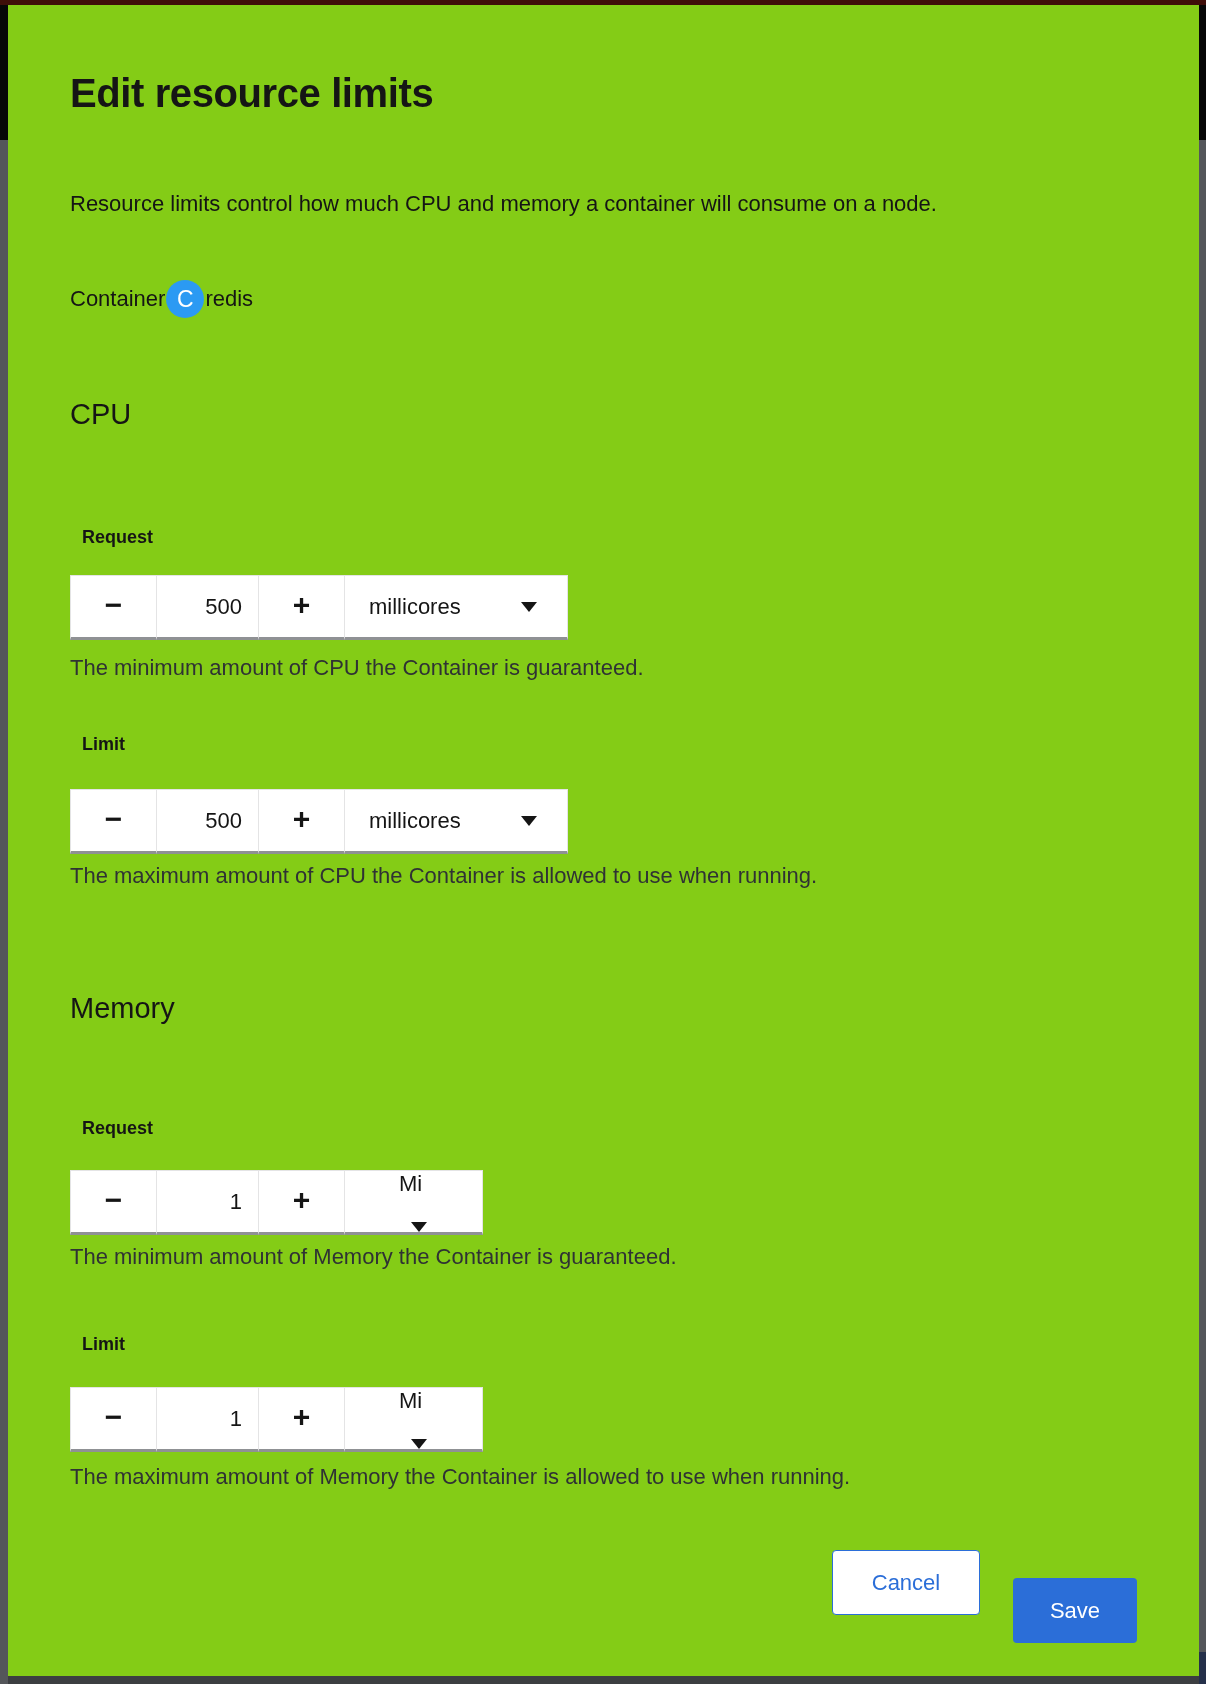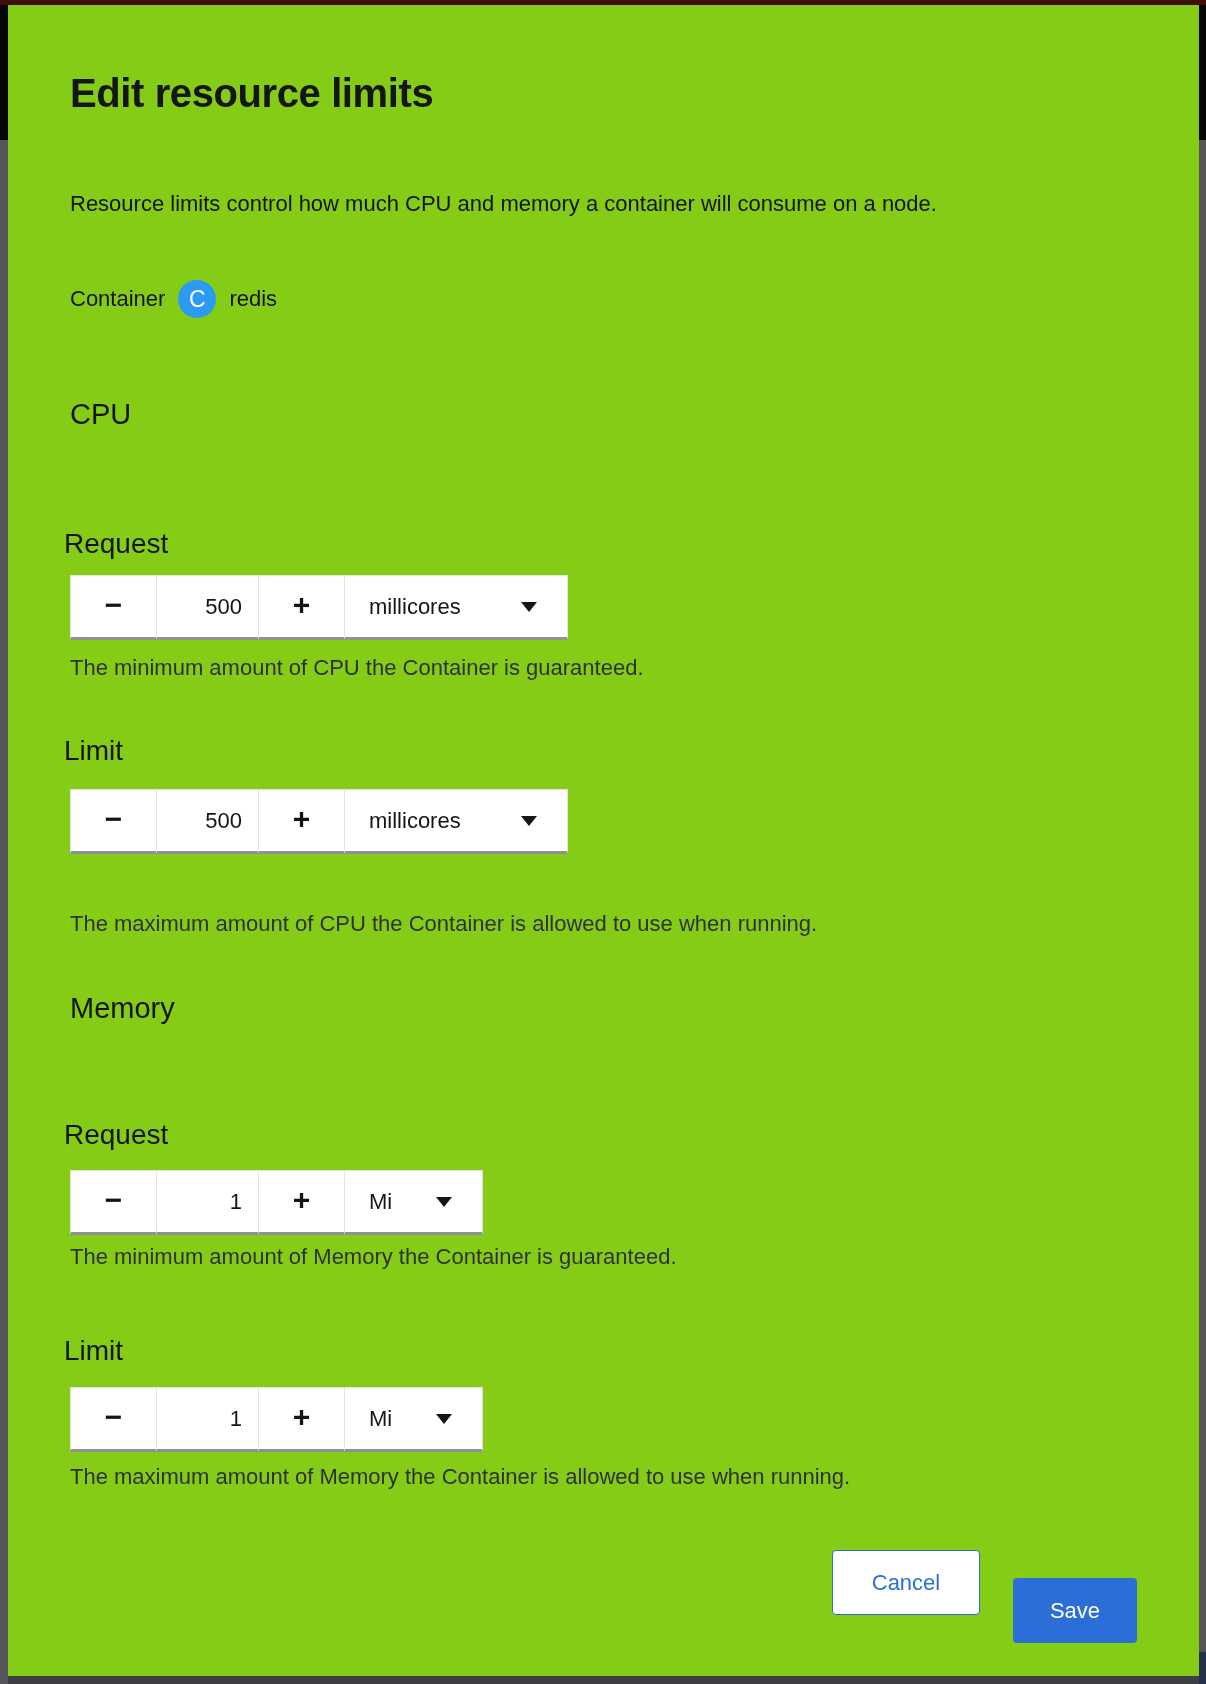--- a/index.html
+++ b/index.html
@@ -14,42 +14,42 @@
   .strip-left-gray { left:0; top:140px; width:8px; height:1544px; background:#54565a; }
   .strip-right-black { left:1199px; top:5px; width:7px; height:135px; background:#070707; }
   .strip-right-gray { left:1199px; top:140px; width:7px; height:1512px; background:#54565a; }
   .strip-right-navy { left:1199px; top:1652px; width:7px; height:32px; background:#25304a; }
   .strip-bottom { left:8px; top:1676px; width:1191px; height:8px; background:#3c3e41; }
 
   .abs { position:absolute; }
   .title { left:70px; top:70px; font-size:40px; font-weight:700; letter-spacing:-0.4px; line-height:1.15; }
   .desc { left:70px; top:190px; font-size:22px; line-height:1.3; }
 
-  .container-row { left:70px; top:280px; height:38px; display:flex; align-items:center; gap:13px; font-size:22px; }
+  .container-row { left:70px; top:280px; height:38px; display:flex; align-items:center; gap:1px; font-size:22px; }
   .badge { width:38px; height:38px; border-radius:50%; background:#2b9af3; color:#fff;
            display:flex; align-items:center; justify-content:center; font-size:23px; line-height:1; }
 
   .section-heading { left:70px; font-size:29px; font-weight:400; line-height:1.2; }
-  .field-label { left:64px; font-size:28px; font-weight:400; line-height:1.3; }
+  .field-label { left:82px; font-size:18px; font-weight:700; line-height:1.3; }
   .help-text { left:70px; font-size:22px; color:#2f3234; line-height:1.3; }
 
   .num-row { left:70px; display:flex; align-items:flex-start; }
   .cell { height:65px; background:#fff; border:1px solid #e4e4e5; border-bottom:3px solid #8f9194; }
   .cell + .cell { margin-left:-1px; }
   .stepper-btn { width:87px; display:flex; align-items:center; justify-content:center;
                  font-family:"Liberation Sans", sans-serif; font-size:30px; font-weight:700;
                  color:#151515; cursor:pointer; padding-bottom:4px; }
   .value-cell { width:103px;padding-left:48px; }
   .value-cell input { width:100%; height:100%; border:none; outline:none; background:transparent;
                       font-family:"Liberation Sans", sans-serif; font-size:22px; color:#151515;
                       text-align:right; padding-right:16px; }
   .unit-select { margin-left:41px; display:flex; align-items:center; justify-content:space-between;
                  padding:0 30px 0 24px; font-size:22px; cursor:pointer; }
   .unit-millicores { width:224px; }
-  .unit-mi { width:139px; }
+  .unit-mi { width:139px;flex-direction:column; }
   .caret { width:0; height:0; border-left:8px solid transparent; border-right:8px solid transparent;
            border-top:10px solid #151515; margin-left:16px; }
 
   .btn { position:absolute; top:1550px; height:65px; border-radius:4px; font-family:"Liberation Sans", sans-serif;
          font-size:22px; display:flex; align-items:center; justify-content:center; cursor:pointer; }
   .btn-cancel { left:832px; width:148px; background:#fff; border:1.5px solid #2b6ed8; color:#2b6ed8; }
   .btn-save { left:1013px; width:124px; background:#2b6ed8; border:none; color:#fff;margin-top:28px; }
 </style>
 </head>
 <body>
@@ -89,21 +89,21 @@
     <button class="cell stepper-btn">−</button>
     <div class="cell value-cell">
       <input type="text" value="500" style="">
     </div>
     <button class="cell stepper-btn">+</button>
     <div class="cell unit-select unit-millicores">
       <span>millicores</span>
       <span class="caret"></span>
     </div>
   </div>
-  <div class="abs help-text" style="top:862px;margin-top:48px;">The maximum amount of CPU the Container is allowed to use when running.</div>
+  <div class="abs help-text" style="top:862px;">The maximum amount of CPU the Container is allowed to use when running.</div>
 
   <h2 class="abs section-heading" style="top:991px;">Memory</h2>
 
   <div class="abs field-label" style="top:1117px;">Request</div>
   <div class="abs num-row" style="top:1170px;">
     <button class="cell stepper-btn">−</button>
     <div class="cell value-cell">
       <input type="text" value="1" style="">
     </div>
     <button class="cell stepper-btn">+</button>

